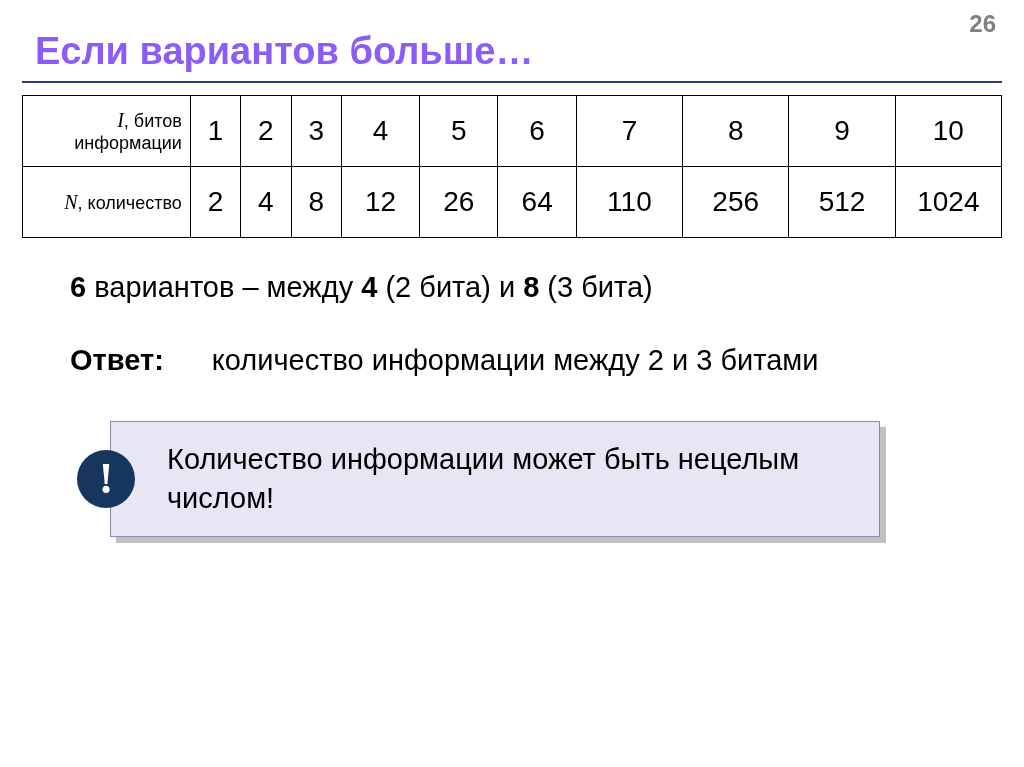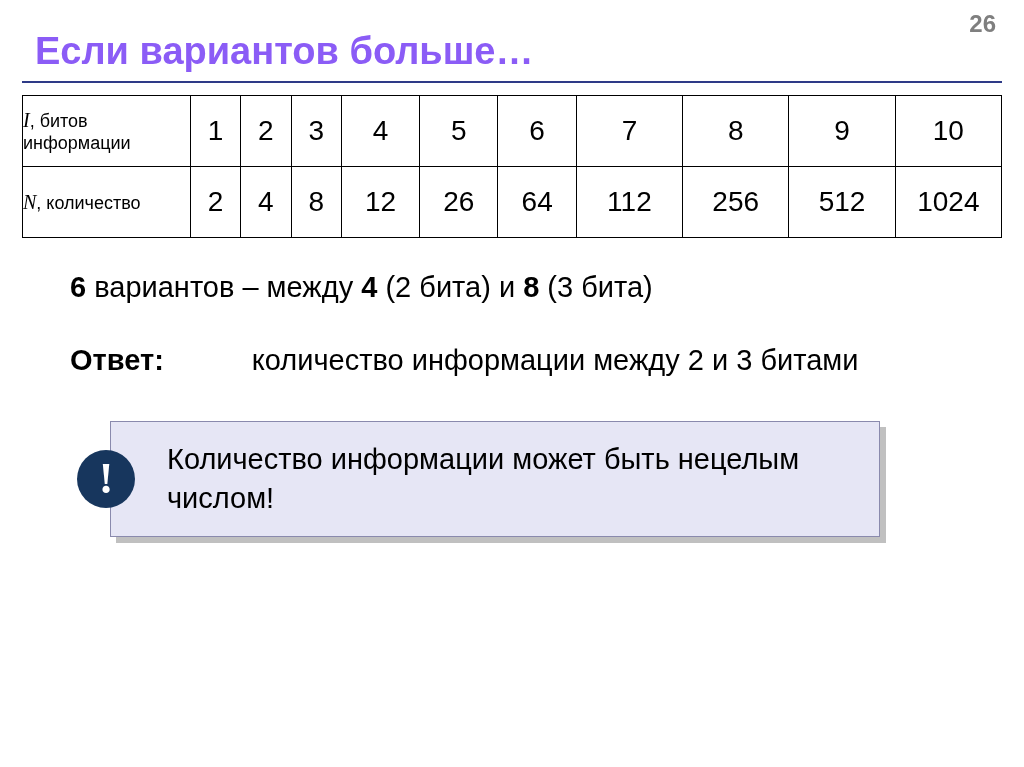--- a/index.html
+++ b/index.html
@@ -41,23 +41,23 @@
   table.data td {
     border: 1px solid #000;
     font-size: 28px;
     text-align: center;
     vertical-align: middle;
     height: 58px;
     font-family: Verdana, Geneva, sans-serif;
     padding: 0 4px;
   }
   table.data td.rowhdr {
-    text-align: left;
+    text-align: right;
     font-size: 18px;
-    padding: 6px 0;
+    padding: 6px 8px;
     line-height: 1.2;
     font-family: Arial, sans-serif;
     width: 130px;
   }
   table.data td.rowhdr .sym {
     font-style: italic;
     font-family: "Times New Roman", serif;
     font-size: 20px;
   }
   .col-n  { width: 45px; }
@@ -69,21 +69,20 @@
     font-size: 29px;
     line-height: 1.35;
   }
   .body-text .b { font-weight: bold; }
 
   .answer-block {
     margin: 32px 70px 0 70px;
     font-size: 29px;
     line-height: 1.45;
     display: flex;
-    gap: 40px;
   }
   .answer-block .label {
     font-weight: bold;
     white-space: nowrap;
     margin-right: 24px;
   }
   .answer-block .txt { flex: 1; margin-left: 24px; }
 
   .callout-wrap {
     position: relative;
@@ -167,21 +166,21 @@
   <tr>
     <td class="rowhdr">
       <span class="sym">N</span><span>, количество</span>
     </td>
     <td>2</td>
     <td>4</td>
     <td>8</td>
     <td>12</td>
     <td>26</td>
     <td>64</td>
-    <td>112</td>
+    <td>110</td>
     <td>256</td>
     <td>512</td>
     <td>1024</td>
   </tr>
 </tbody>
   </table>
 
 <div class="body-text">
   <span class="b">6</span><span> вариантов – между </span><span class="b">4</span><span> (2 бита) и </span><span class="b">8</span><span> (3 бита)</span>
 </div>

